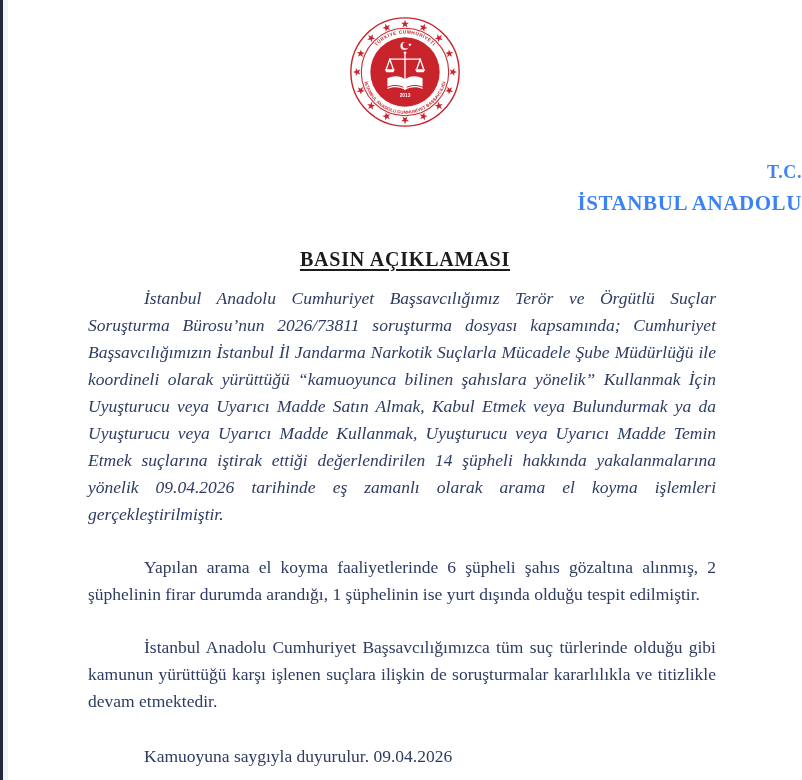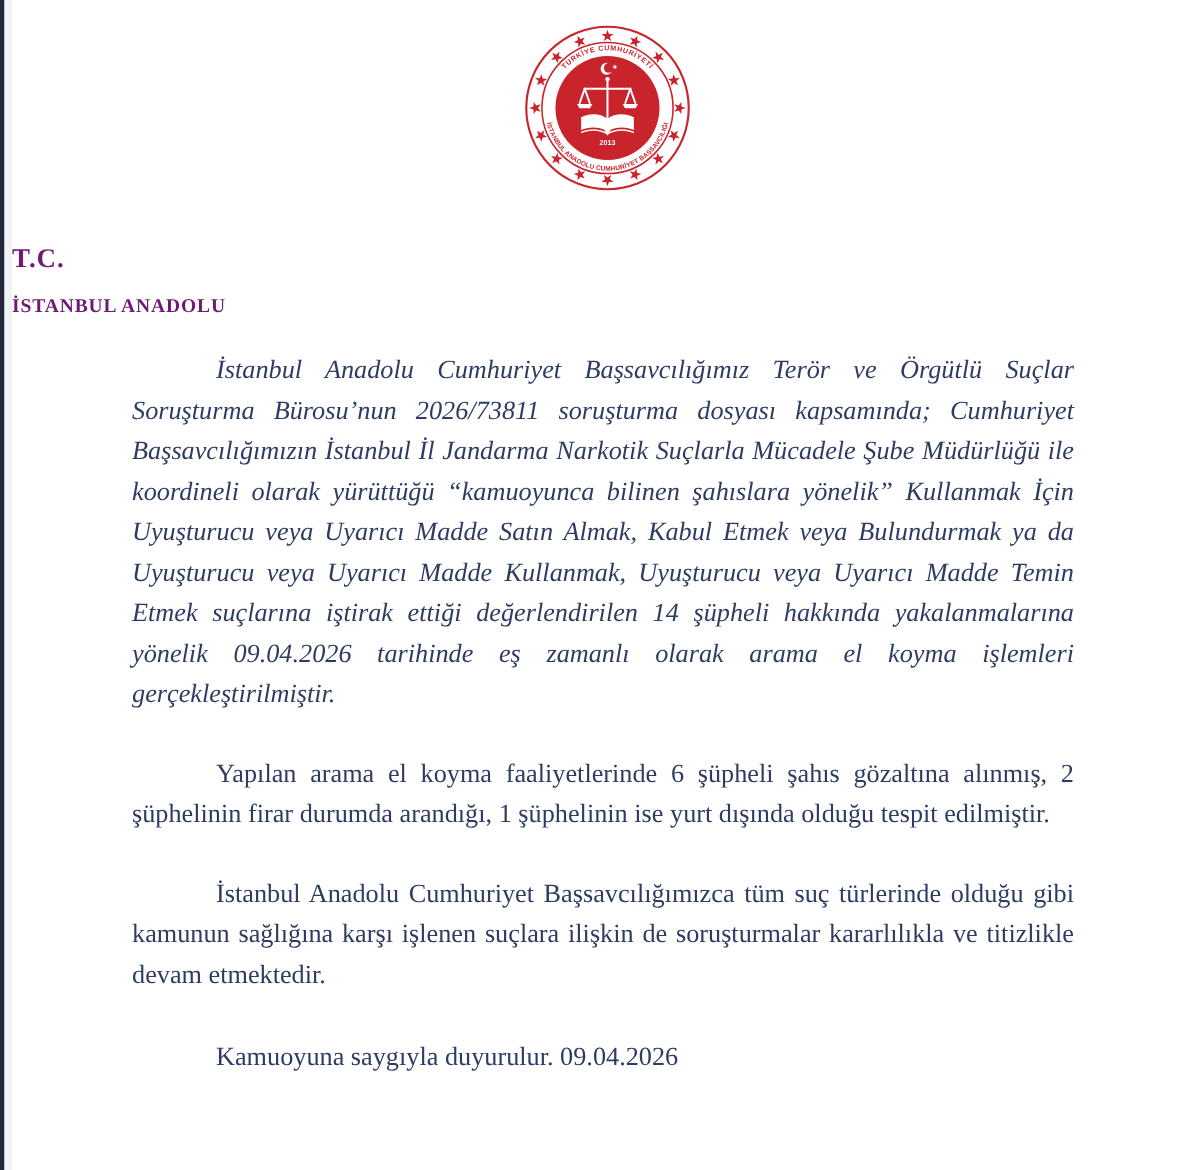--- a/index.html
+++ b/index.html
@@ -25,27 +25,27 @@
     width: 794px; height: 780px;
     padding: 0;
     box-sizing: border-box;
   }
   .emblem-wrap {
     text-align: center;
     margin-top: 15px;
     height: 114px;
   }
   .header-block {
-    text-align: left;
+    text-align: right;
     margin-top: 28px;
-    color: #701a75;
+    color: #3b82f6;
   }
   .hdr-line {
     font-weight: bold;
-    font-size: 13px;
+    font-size: 21px;
     line-height: 31px;
     letter-spacing: 0.6px;
   }
   .hdr-tc { font-size: 18px; }
   .doc-title {
     text-align: center;
     margin-top: 29px;
     font-weight: bold;
     font-size: 20px;
     letter-spacing: 0.8px;
@@ -146,22 +146,25 @@
       <path d="M41.5,77.8 C47,75.2 55,75.4 60,78.8 C65,75.4 73,75.2 78.5,77.8 L78.5,76.6 C73,74 65,74.2 60,77.6 C55,74.2 47,74 41.5,76.6 Z" fill="#ffffff"></path>
       <text x="60" y="86" font-size="5" fill="#ffffff" font-weight="bold" text-anchor="middle">2013</text>
     </svg>
   </div>
 
   <div class="header-block">
     <div class="hdr-line hdr-tc">T.C.</div>
     <div class="hdr-line">İSTANBUL ANADOLU</div>
   </div>
 
+  <div class="doc-title">
+    <span class="u">BASIN AÇIKLAMASI</span>
+  </div>
 
   <div class="body-block">
     <p class="para first">İstanbul Anadolu Cumhuriyet Başsavcılığımız Terör ve Örgütlü Suçlar Soruşturma Bürosu’nun 2026/73811 soruşturma dosyası kapsamında; Cumhuriyet Başsavcılığımızın İstanbul İl Jandarma Narkotik Suçlarla Mücadele Şube Müdürlüğü ile koordineli olarak yürüttüğü “kamuoyunca bilinen şahıslara yönelik” Kullanmak İçin Uyuşturucu veya Uyarıcı Madde Satın Almak, Kabul Etmek veya Bulundurmak ya da Uyuşturucu veya Uyarıcı Madde Kullanmak, Uyuşturucu veya Uyarıcı Madde Temin Etmek suçlarına iştirak ettiği değerlendirilen 14 şüpheli hakkında yakalanmalarına yönelik 09.04.2026 tarihinde eş zamanlı olarak arama el koyma işlemleri gerçekleştirilmiştir.</p>
     <p class="para">Yapılan arama el koyma faaliyetlerinde 6 şüpheli şahıs gözaltına alınmış, 2 şüphelinin firar durumda arandığı, 1 şüphelinin ise yurt dışında olduğu tespit edilmiştir.</p>
-    <p class="para">İstanbul Anadolu Cumhuriyet Başsavcılığımızca tüm suç türlerinde olduğu gibi kamunun sağlığına karşı işlenen suçlara ilişkin de soruşturmalar kararlılıkla ve titizlikle devam etmektedir.</p>
+    <p class="para">İstanbul Anadolu Cumhuriyet Başsavcılığımızca tüm suç türlerinde olduğu gibi kamunun yürüttüğü karşı işlenen suçlara ilişkin de soruşturmalar kararlılıkla ve titizlikle devam etmektedir.</p>
     <p class="closing">Kamuoyuna saygıyla duyurulur. 09.04.2026</p>
 
   </div>
 
 </div>
 
 </body></html>

